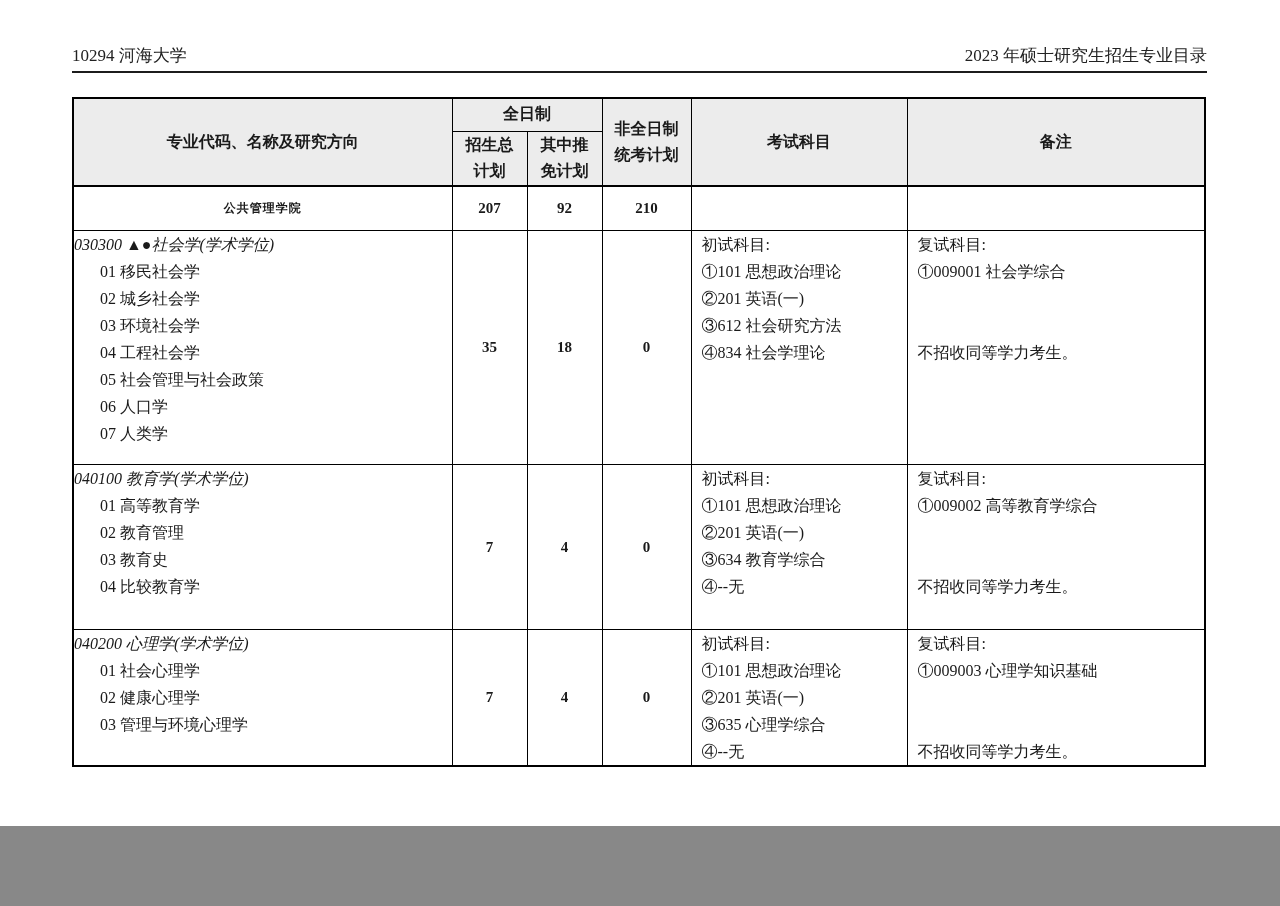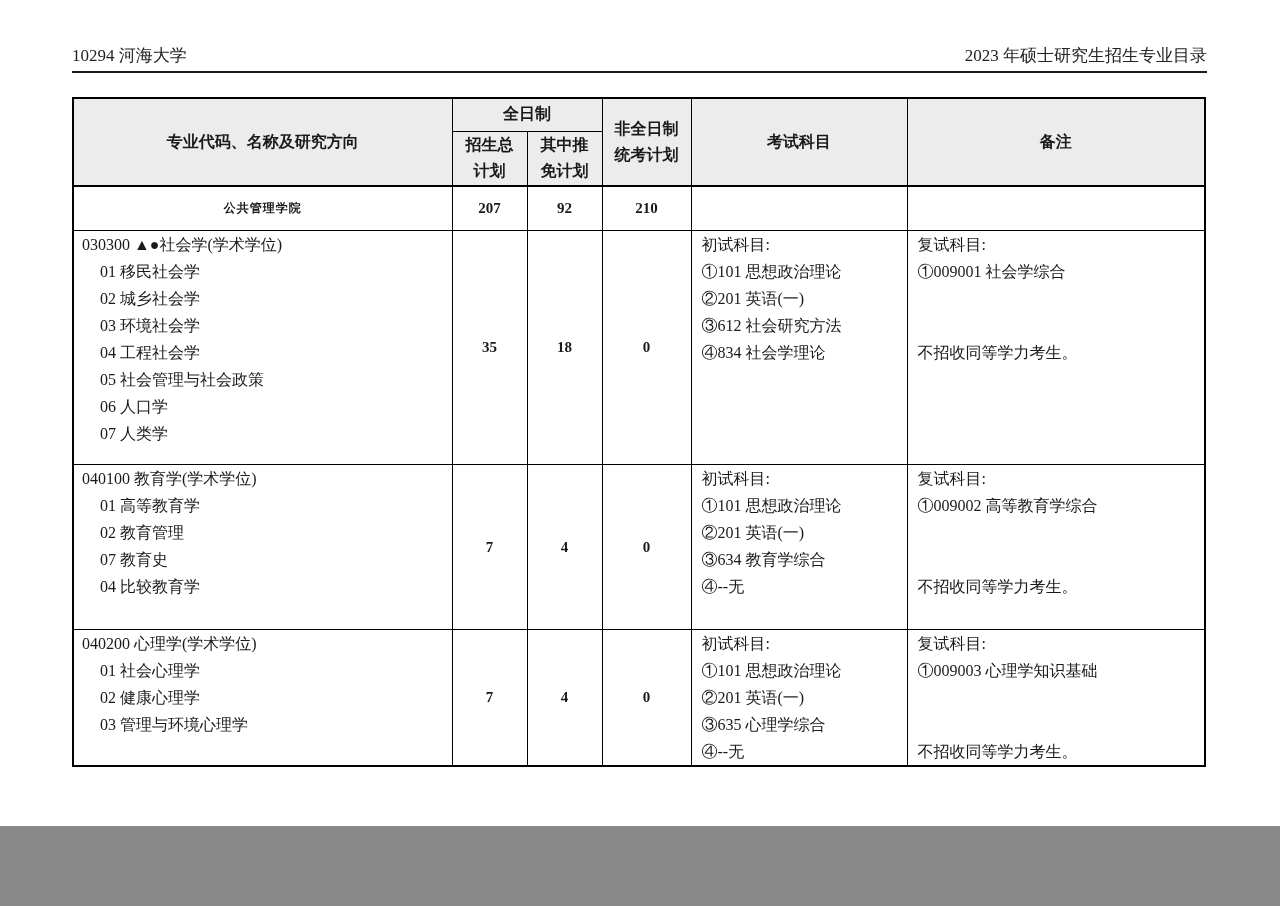--- a/index.html
+++ b/index.html
@@ -49,21 +49,21 @@
   .sub-lines div{line-height:26px;}
   .school-row td{height:43px;vertical-align:middle;}
   .school-name{
     text-align:center;font-weight:bold;font-size:12px;letter-spacing:1px;
   }
   .num-cell{
     text-align:center;vertical-align:middle;
     font-weight:bold;font-size:15px;margin-top:40px;
   }
   .name-cell,.exam-cell,.note-cell{vertical-align:top;padding-top:6px;}
-  .name-cell .code-line{padding-left:8px;line-height:27px;}
+  .name-cell .code-line{line-height:27px;font-style:italic;}
   .name-cell .dir-line{padding-left:26px;line-height:27px;}
   .exam-cell .txt-line,.note-cell .txt-line{padding-left:10px;line-height:27px;}
   tr.r1{height:234px;}
   tr.r2{height:165px;}
   tr.r3{height:136px;}
   
   .page-number{
     position:absolute;left:0;right:0;top:838px;
     text-align:center;font-size:15px;color:#333;
   }
@@ -157,21 +157,21 @@
             <div class="txt-line">不招收同等学力考生。</div>
           </td>
       </tr>
 
       <tr class="r2">
         <td class="name-cell">
           <div class="code-line">040100 教育学(学术学位)</div>
           <div>
               <div class="dir-line">01 高等教育学</div>
               <div class="dir-line">02 教育管理</div>
-              <div class="dir-line">07 教育史</div>
+              <div class="dir-line">03 教育史</div>
               <div class="dir-line">04 比较教育学</div>
             </div>
         </td>
         <td class="num-cell">7</td>
         <td class="num-cell">4</td>
         <td class="num-cell">0</td>
         <td class="exam-cell">
             <div class="txt-line">初试科目:</div>
             <div class="txt-line">①101 思想政治理论</div>
             <div class="txt-line">②201 英语(一)</div>

